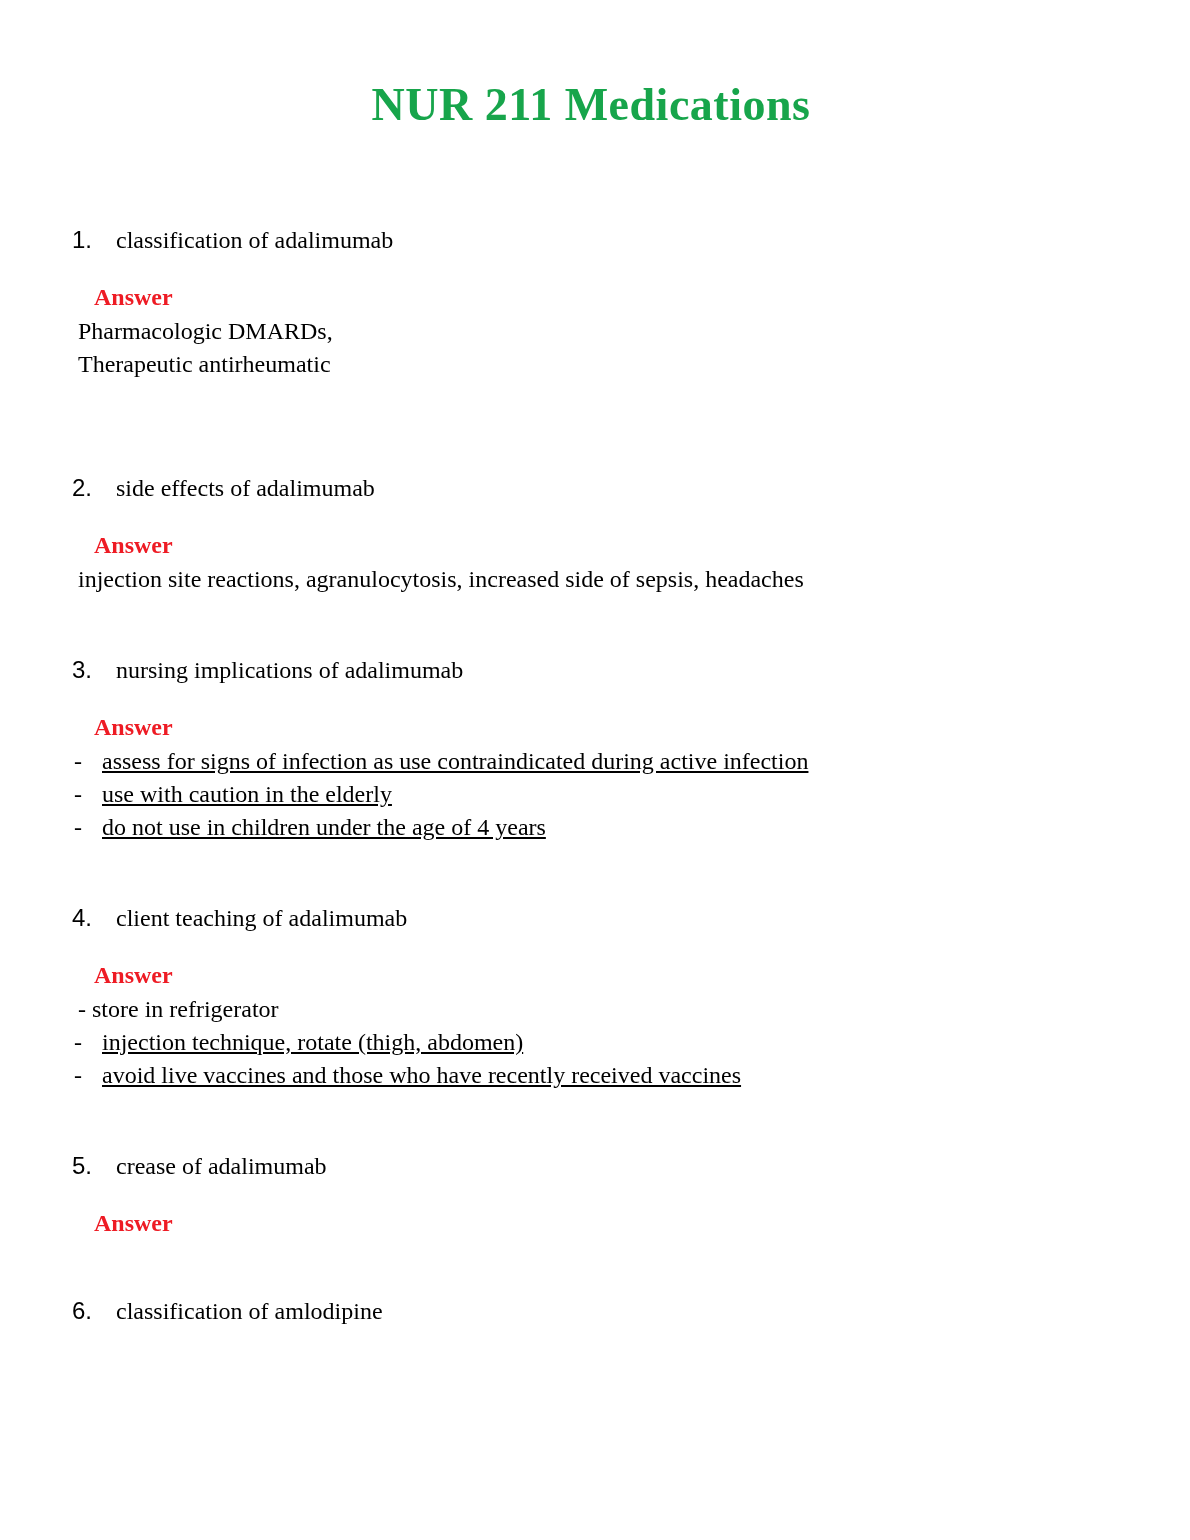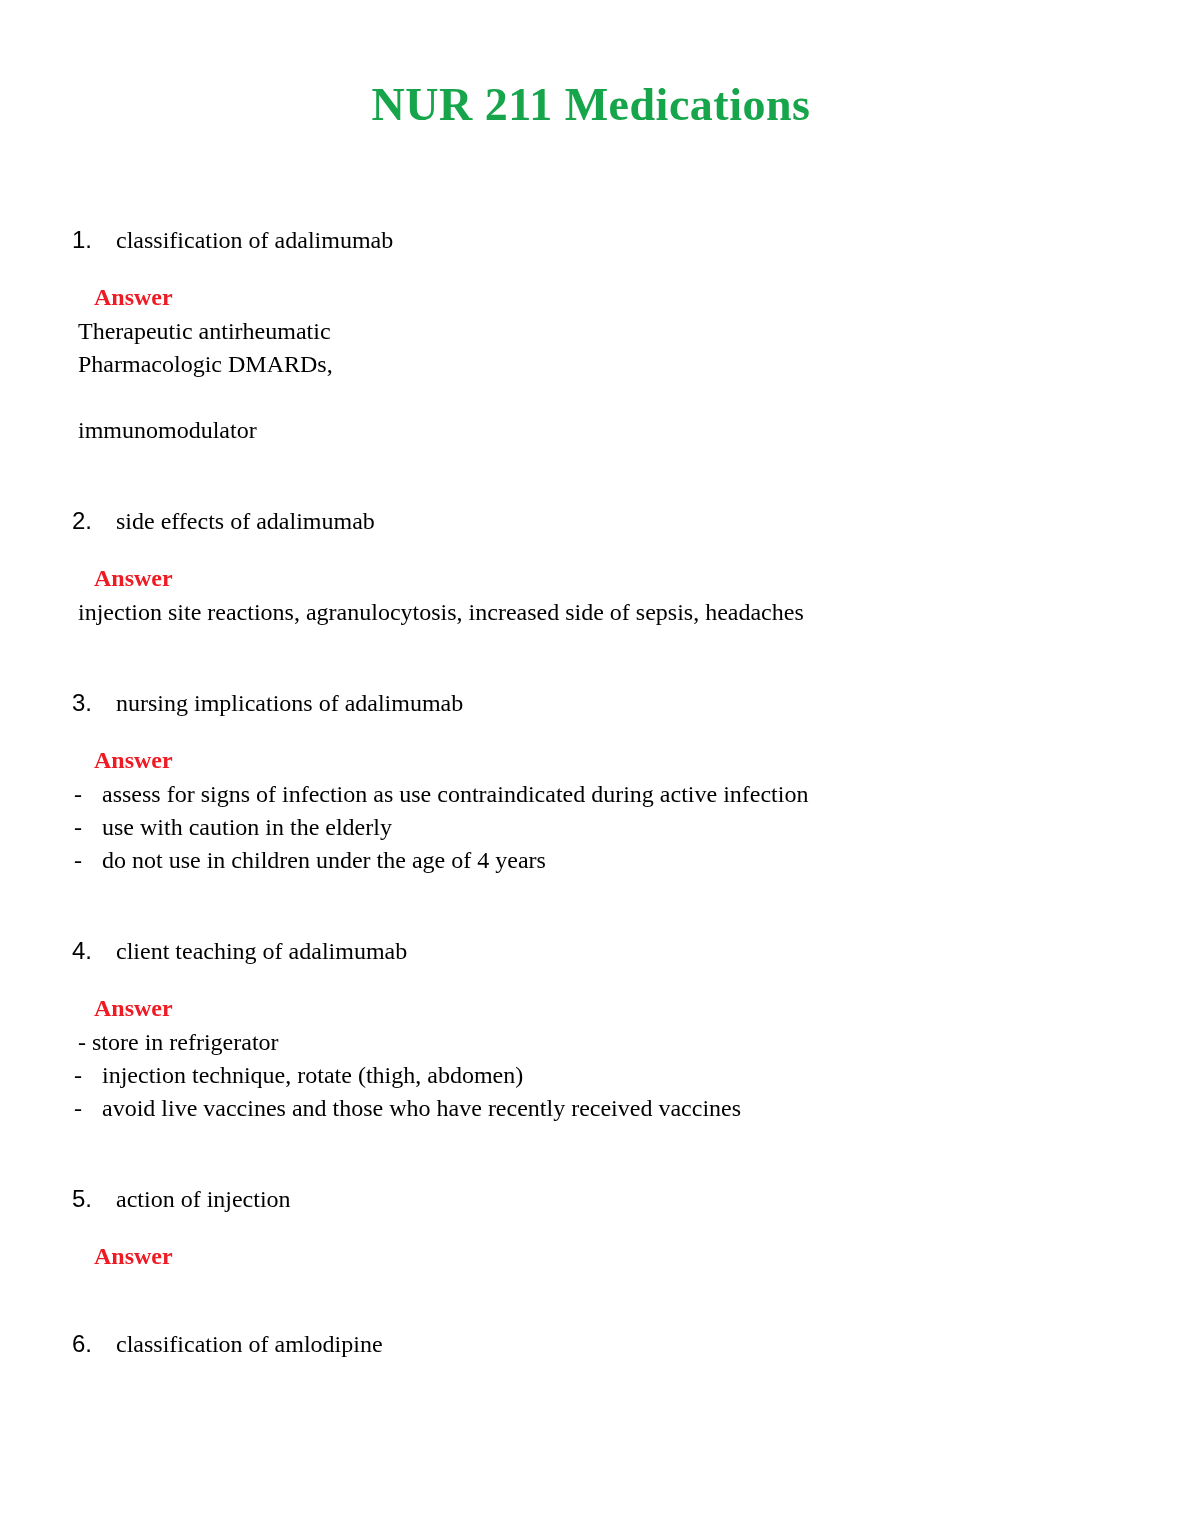--- a/index.html
+++ b/index.html
@@ -61,39 +61,38 @@
     height: 33px;
     padding: 0;
   }
   .answer-line.bullet {
     display: flex;
     padding-left: 2px;
   }
   .answer-line.bullet .dash {
     flex: 0 0 28px;
   }
-  .answer-line.bullet .bullet-text { flex: 1; }
+  .answer-line.bullet .bullet-text { flex: 1; text-decoration: underline; }
 </style>
 </head>
 <body>
 
 <div class="page">
   <h1 class="doc-title" style="color: rgb(23, 165, 75);">NUR 211 Medications</h1>
   <div class="qa-list" id="qa-list">
       <div class="qa-item">
         <div class="question-row">
           <span class="q-number">1.</span>
           <span class="q-text">classification of adalimumab</span>
         </div>
         <div class="answer-block">
           <div class="answer-label" style="color: rgb(238, 27, 36);">Answer</div>
+          <div class="answer-line plain">Pharmacologic DMARDs,</div>
           <div class="answer-line plain">Therapeutic antirheumatic</div>
-          <div class="answer-line plain">Pharmacologic DMARDs,</div>
           <div class="answer-line gap"></div>
-          <div class="answer-line plain">immunomodulator</div>
         </div>
       </div>
       <div class="qa-item">
         <div class="question-row">
           <span class="q-number">2.</span>
           <span class="q-text">side effects of adalimumab</span>
         </div>
         <div class="answer-block">
           <div class="answer-label" style="color: rgb(238, 27, 36);">Answer</div>
           <div class="answer-line plain">injection site reactions, agranulocytosis, increased side of sepsis, headaches</div>
@@ -134,21 +133,21 @@
           </div>
           <div class="answer-line bullet">
             <span class="dash">-</span>
             <span class="bullet-text">avoid live vaccines and those who have recently received vaccines</span>
           </div>
         </div>
       </div>
       <div class="qa-item">
         <div class="question-row">
           <span class="q-number">5.</span>
-          <span class="q-text">action of injection</span>
+          <span class="q-text">crease of adalimumab</span>
         </div>
         <div class="answer-block">
           <div class="answer-label" style="color: rgb(238, 27, 36);">Answer</div>
         </div>
       </div>
       <div class="qa-item">
         <div class="question-row">
           <span class="q-number">6.</span>
           <span class="q-text">classification of amlodipine</span>
         </div>

